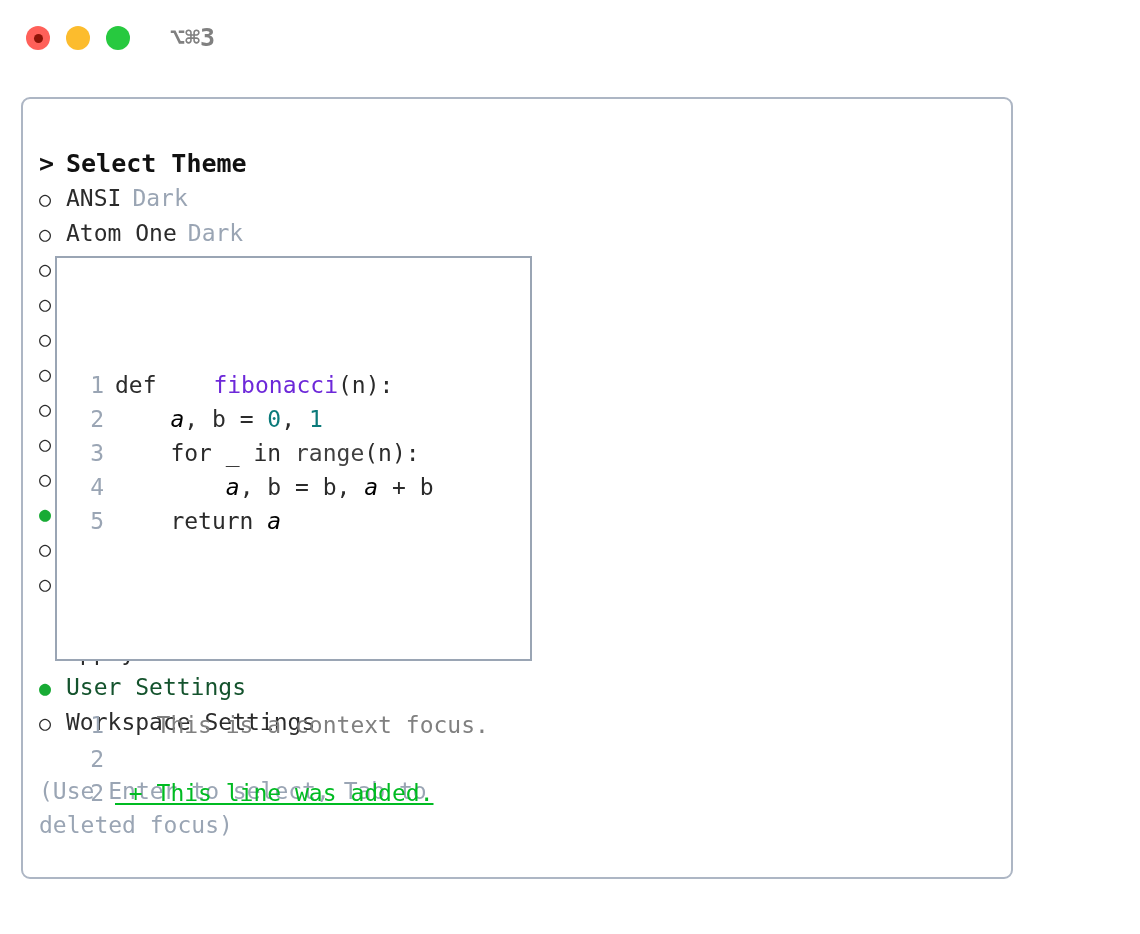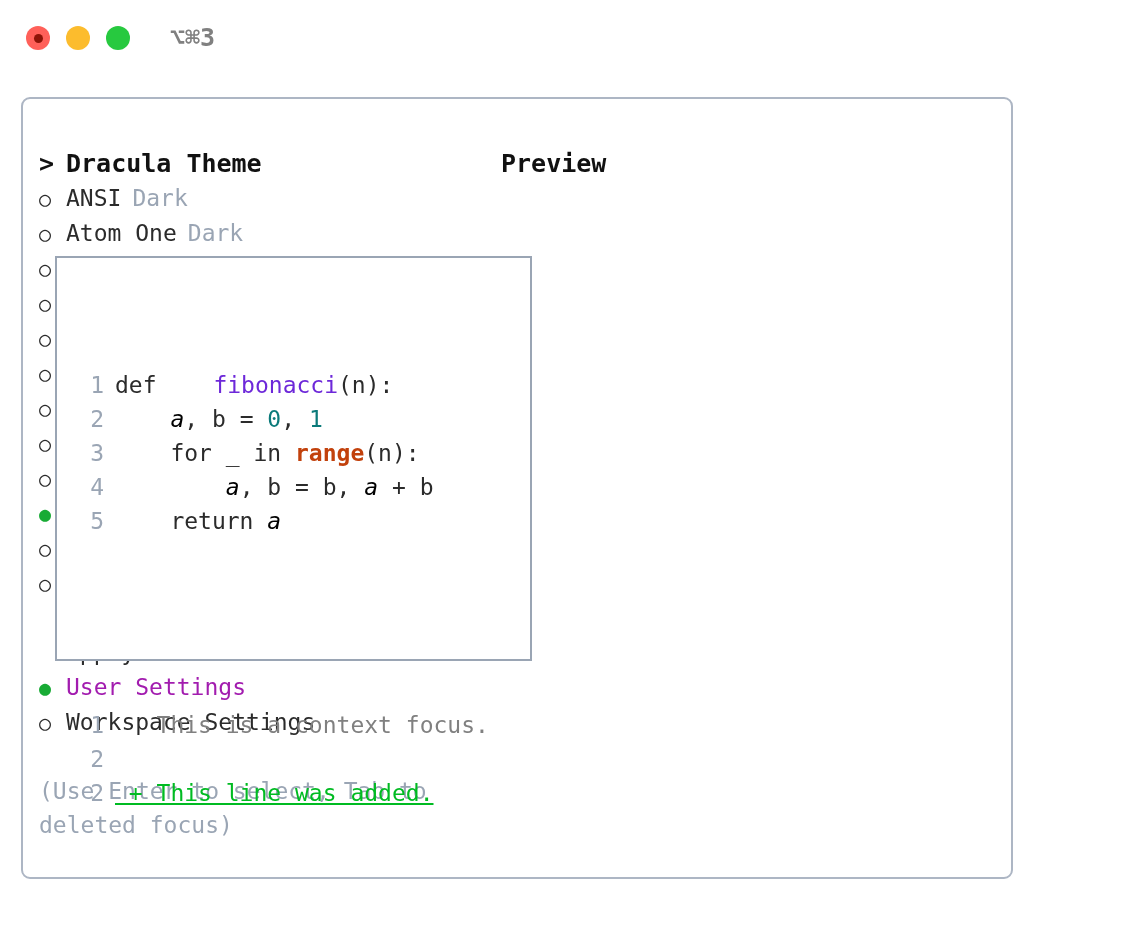--- a/index.html
+++ b/index.html
@@ -129,21 +129,21 @@
     white-space: pre;
   }
   .opt-row .bullet {
     display: inline-block;
     width: 27px;
     flex: 0 0 27px;
     font-size: 20px;
     color: #2b2b2b;
   }
   .opt-row.selected .bullet { color: #18ab35; }
-  .opt-row.selected .opt-label { color: #a21caf; }
+  .opt-row.selected .opt-label { color: #14532d; }
   .opt-label { color: #2b2b2b; text-align: right; }
   .opt-suffix {
     color: #9aa5b4;
     padding-left: 11px;
   }
 
   .spacer-row { height: 34px; }
 
   .hint {
     font-size: 23px;
@@ -188,21 +188,21 @@
     width: 29px;
     flex: 0 0 29px;
     text-align: right;
     color: #9aa5b4;
     padding-right: 11px;
   }
   .code-text { color: #2b2b2b; margin-top: 43px; }
 
   .tok-fn   { color: #6d28d9; margin-left: 43px; }
   .tok-num  { color: #0b7a7a; }
-  .tok-blue { color: #c2410c; font-weight: bold; }
+  .tok-blue { color: #404040; }
   .tok-var  { font-style: italic; }
 
   .diff-ctx { color: #808080; }
   .diff-del { color: #cc0d0d; }
   .diff-add { color: #00bb22; text-decoration: underline; }
 
   .blank-line { height: 34px; }
 </style>
 </head>
 <body>
@@ -216,21 +216,21 @@
       <span class="dot dot-green"></span>
     </div>
     <div class="shortcut">⌥⌘3</div>
   </div>
 
   <div class="panel">
 
     <div class="col-left">
       <div class="section-title">
         <span class="marker">&gt;</span>
-        <span>Dracula Theme</span>
+        <span>Select Theme</span>
       </div>
 
       <div id="theme-list">
           <div class="opt-row"><span class="bullet">○</span><span class="opt-label">ANSI</span><span class="opt-suffix">Dark</span></div>
           <div class="opt-row"><span class="bullet">○</span><span class="opt-label">Atom One</span><span class="opt-suffix">Dark</span></div>
           <div class="opt-row"><span class="bullet">○</span><span class="opt-label">Ayu</span><span class="opt-suffix">Dark</span></div>
           <div class="opt-row"><span class="bullet">○</span><span class="opt-label">Default</span><span class="opt-suffix">Dark</span></div>
           <div class="opt-row"><span class="bullet">○</span><span class="opt-label">Dracula</span><span class="opt-suffix">Dark</span></div>
           <div class="opt-row"><span class="bullet">○</span><span class="opt-label">GitHub</span><span class="opt-suffix">Dark</span></div>
           <div class="opt-row"><span class="bullet">○</span><span class="opt-label">ANSI Light</span><span class="opt-suffix">Light</span></div>
@@ -251,23 +251,20 @@
       <div id="apply-to-list">
           <div class="opt-row selected"><span class="bullet">●</span><span class="opt-label">User Settings</span></div>
           <div class="opt-row"><span class="bullet">○</span><span class="opt-label">Workspace Settings</span></div>
         </div>
 
       <div class="spacer-row"></div>
 
       <div class="hint">(Use Enter to select, Tab to deleted focus)</div>
     </div>
 
-    <div class="col-right">
-      <div class="preview-title">Preview</div>
-    </div>
 
     <div class="preview-box">
       <div class="code">
         <div id="code-block"><div class="code-line"><span class="ln">1</span><span><span class="code-text">def </span><span class="tok-fn">fibonacci</span><span class="code-text">(n):</span></span></div><div class="code-line"><span class="ln">2</span><span><span class="code-text">    </span><span class="tok-var">a</span><span class="code-text">, b = </span><span class="tok-num">0</span><span class="code-text">, </span><span class="tok-num">1</span></span></div><div class="code-line"><span class="ln">3</span><span><span class="code-text">    for _ in </span><span class="tok-blue">range</span><span class="code-text">(n):</span></span></div><div class="code-line"><span class="ln">4</span><span><span class="code-text">        </span><span class="tok-var">a</span><span class="code-text">, b = b, </span><span class="tok-var">a</span><span class="code-text"> + b</span></span></div><div class="code-line"><span class="ln">5</span><span><span class="code-text">    return </span><span class="tok-var">a</span></span></div></div>
         <div class="blank-line"></div>
         <div id="diff-block"><div class="code-line"><span class="ln">1</span><span class="diff-ctx">   This is a context focus.</span></div><div class="code-line"><span class="ln">2</span></div><div class="code-line"><span class="ln">2</span><span class="diff-add"> + This line was added.</span></div></div>
       </div>
     </div>
 
   </div>

